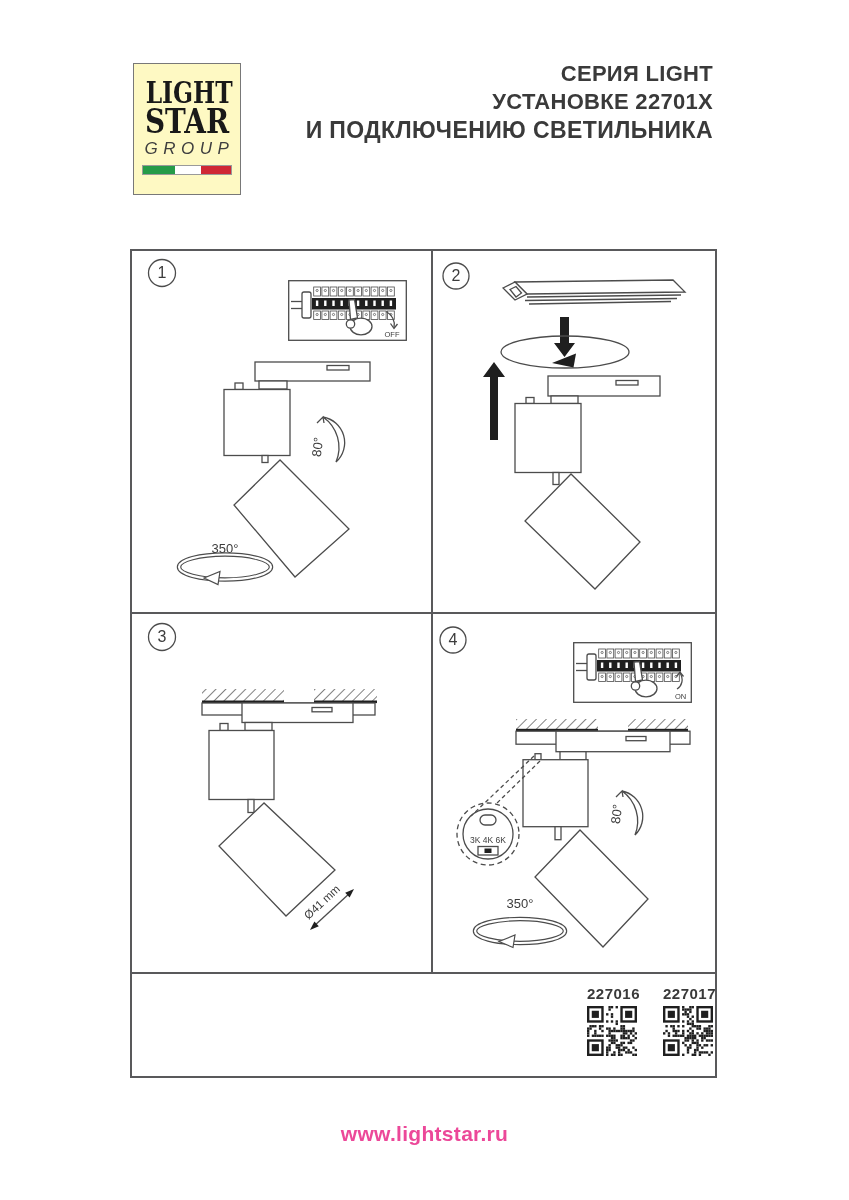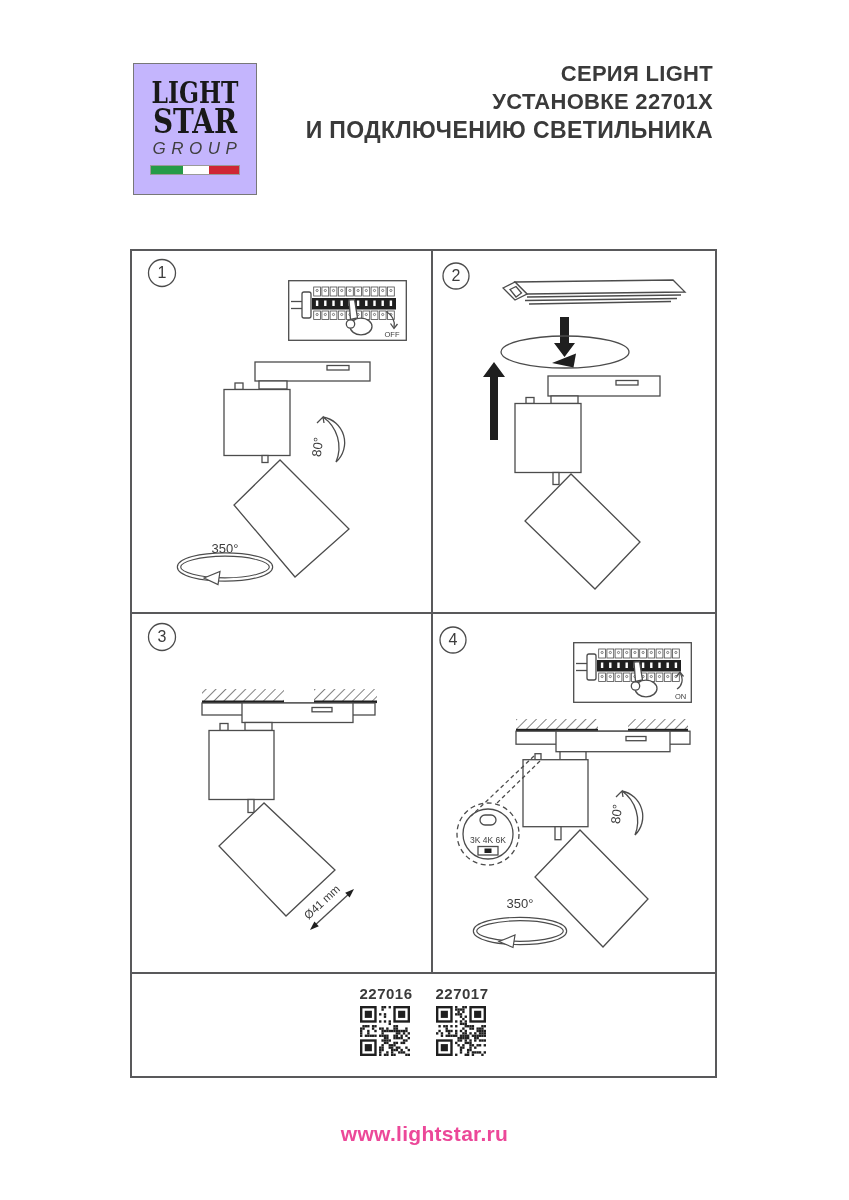--- a/index.html
+++ b/index.html
@@ -1,19 +1,19 @@
 <!DOCTYPE html>
 <html><head>
 <meta charset="utf-8">
 <style>
   html,body{margin:0;padding:0;background:#fff;}
   body{width:849px;height:1200px;position:relative;font-family:"Liberation Sans",sans-serif;color:#3a3a3a;overflow:hidden;}
 
   
-  .logo-box{position:absolute;left:133px;top:63px;width:124px;height:132px;border:1.5px solid #787878;background:#c4b5fd;text-align:center;box-sizing:border-box;}
+  .logo-box{position:absolute;left:133px;top:63px;width:108px;height:132px;border:1.5px solid #787878;background:#fef9c3;text-align:center;box-sizing:border-box;}
   .logo-light{margin-top:14px;font-family:"DejaVu Serif",serif;font-weight:700;font-size:30px;line-height:30px;color:#191919;transform:scaleX(.78);}
   .logo-star{font-family:"DejaVu Serif",serif;font-weight:700;font-size:34px;line-height:32px;color:#191919;transform:scaleX(.82);margin-top:-3px;}
   .logo-group{font-size:17px;letter-spacing:5.5px;color:#3f3f3f;margin-top:2px;margin-left:5px;font-style:italic;}
   .logo-flag{width:88px;height:8px;margin:6px auto 0;border:1px solid #9a9a9a;display:flex;box-sizing:content-box;}
   .logo-flag span{height:100%;}
 
   
   .hdr{position:absolute;top:60px;right:136px;text-align:right;}
   .hdr-series{font-size:22px;font-weight:700;line-height:28px;letter-spacing:.3px;}
   .hdr-title{margin-top:30px;font-size:23px;font-weight:700;line-height:28.5px;letter-spacing:.4px;}
@@ -32,21 +32,21 @@
   svg{display:block;}
   svg text{font-family:"Liberation Sans",sans-serif;fill:#3c3c3c;}
   .ln{stroke:#4c4c4c;stroke-width:1.3;fill:#fff;}
   .lnf{stroke:#4c4c4c;stroke-width:1.3;fill:none;}
   .ink{fill:#1f1f1f;stroke:none;}
   .num{font-size:16px;font-weight:400;}
   .ang{font-size:13px;}
   .sw{font-size:7.5px;}
 
   
-  .strip{position:absolute;left:0;top:723px;width:583px;height:102px;display:flex;justify-content:center;gap:24px;padding-top:11px;box-sizing:border-box;}
+  .strip{position:absolute;left:0;top:723px;width:583px;height:102px;display:flex;justify-content:flex-end;gap:24px;padding-top:11px;box-sizing:border-box;}
   .article{width:52px;text-align:center;}
   .article-code{font-size:15px;font-weight:700;letter-spacing:.5px;color:#3a3a3a;margin-bottom:4px;}
 
   
   .site{position:absolute;left:0;top:1122px;width:100%;text-align:center;font-size:21px;font-weight:700;letter-spacing:.3px;color:#ec4899;}
 </style>
 </head>
 <body>
 
 <div class="logo-box">

